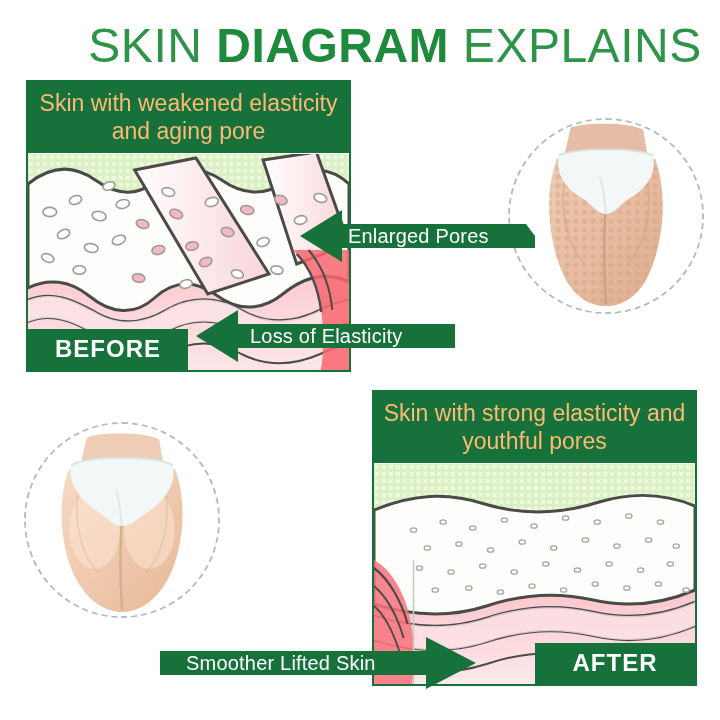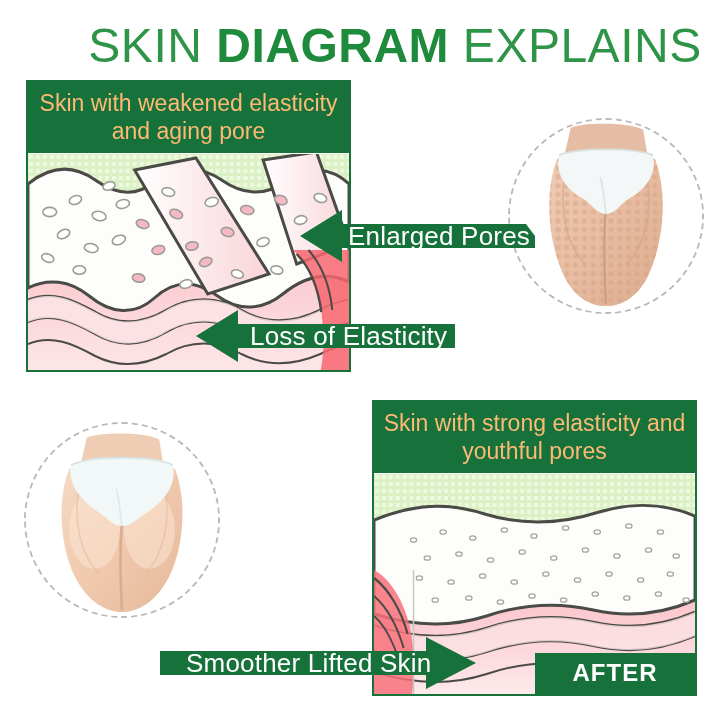--- a/index.html
+++ b/index.html
@@ -61,21 +61,21 @@
     background:#fff;
   }
   .photo-circle svg{display:block;width:100%;height:100%;}
 
   
   .callout{position:absolute;z-index:9;}
   .callout svg{display:block;position:absolute;left:0;top:0;}
   .callout .ctext{
     position:absolute;top:0;height:100%;
     display:flex;align-items:center;
-    color:#fff;font-size:26px;white-space:nowrap;
+    color:#fff;font-size:20px;white-space:nowrap;
     letter-spacing:.2px;
   }
 </style>
 </head>
 <body>
 
 <div id="stage">
 
   <div class="title">
     <span class="thin">SKIN </span><span class="bold">DIAGRAM</span><span class="thin"> EXPLAINS</span>
@@ -165,20 +165,21 @@
             <ellipse cx="112" cy="124" rx="6.4" ry="4.2" fill="#f6b8c2" transform="rotate(10 112 124)"></ellipse>
             <ellipse cx="160" cy="130" rx="6.4" ry="4.2" fill="#fff" transform="rotate(-14 160 130)"></ellipse>
             <ellipse cx="212" cy="120" rx="6.2" ry="4" fill="#fff" transform="rotate(16 212 120)"></ellipse>
             <ellipse cx="82" cy="32" rx="6.2" ry="4" fill="#fff" transform="rotate(-16 82 32)"></ellipse>
             <ellipse cx="252" cy="116" rx="6.2" ry="4" fill="#fff" transform="rotate(12 252 116)"></ellipse>
           </g>
         </g>
       </svg>
     </div>
 
+    <div class="badge" style="left:0;bottom:0;width:160px;">BEFORE</div>
   </div>
 
   <div class="callout" style="left:300px;top:210px;width:235px;height:52px;">
     <svg width="235" height="52" viewBox="0 0 235 52">
       <path d="M0,26 L42,0 L42,14 L226,14 L235,26 L235,38 L42,38 L42,52 Z" fill="#17713a"></path>
     </svg>
     <div class="ctext" style="left:48px;">Enlarged Pores</div>
   </div>
 
   <div class="callout" style="left:196px;top:310px;width:259px;height:52px;">
@@ -215,21 +216,21 @@
       <path d="M56,58 C50,92 58,128 76,146" fill="none" stroke="#cf9f84" stroke-width="2" opacity="0.5"></path>
       <path d="M140,58 C146,92 138,128 120,146" fill="none" stroke="#cf9f84" stroke-width="2" opacity="0.5"></path>
 
       <path d="M50,36 C70,28 126,28 146,36 C150,54 140,70 122,80
                C112,86 108,96 98,96 C88,96 84,86 74,80 C56,70 46,54 50,36 Z" fill="#f4f7f7"></path>
       <path d="M50,36 C70,28 126,28 146,36" fill="none" stroke="#d8e0e0" stroke-width="2"></path>
       <path d="M92,58 C96,70 96,84 98,96" fill="none" stroke="#dfe6e6" stroke-width="2"></path>
     </svg>
   </div>
 
-  <div class="panel" style="left:372px;top:400px;width:325px;height:296px;">
+  <div class="panel" style="left:372px;top:390px;width:325px;height:296px;">
 
     <div class="panel-head">Skin with strong elasticity and youthful pores</div>
 
     <div class="skin" style="top:72px;height:222px;">
       <svg viewBox="0 0 325 222" preserveAspectRatio="none">
         <defs>
           <pattern id="greengrid2" width="7" height="7" patternUnits="userSpaceOnUse">
             <rect width="7" height="7" fill="#dcf0c6"></rect>
             <rect width="4" height="4" x="1" y="1" fill="#eefadf"></rect>
           </pattern>

